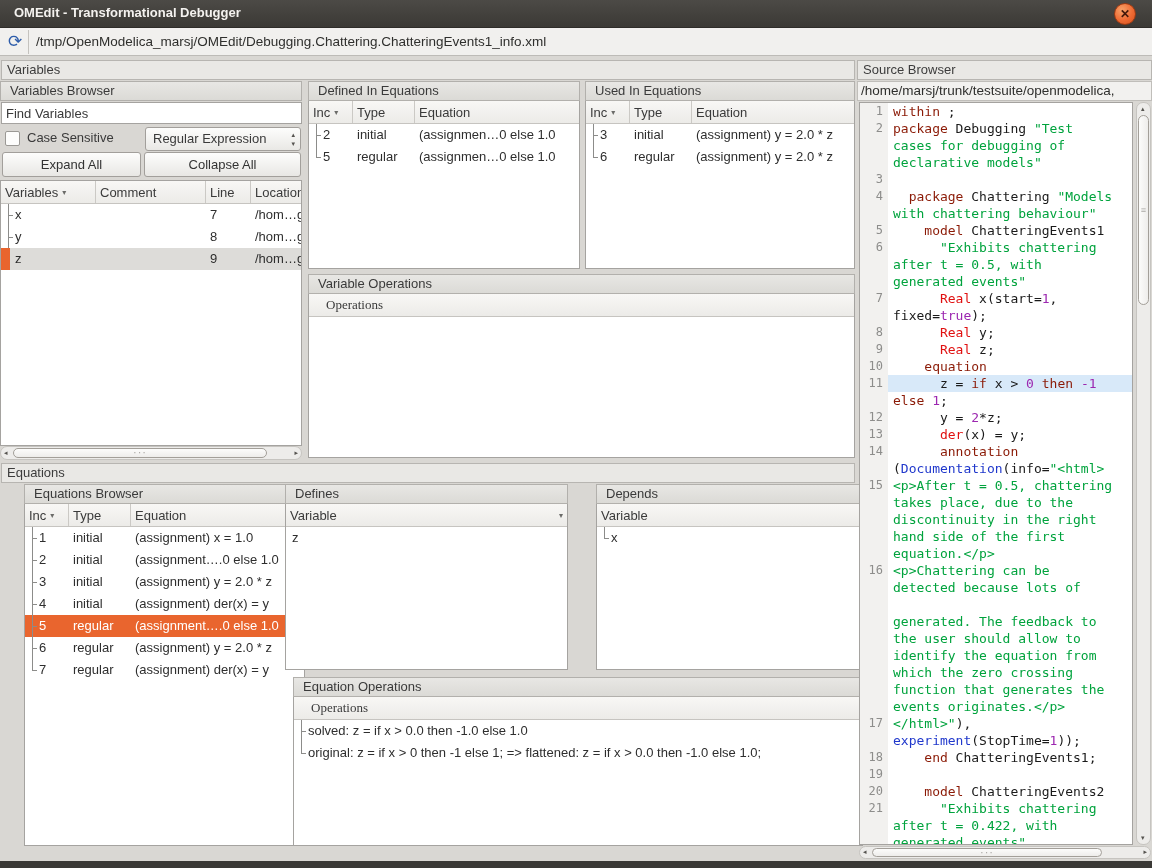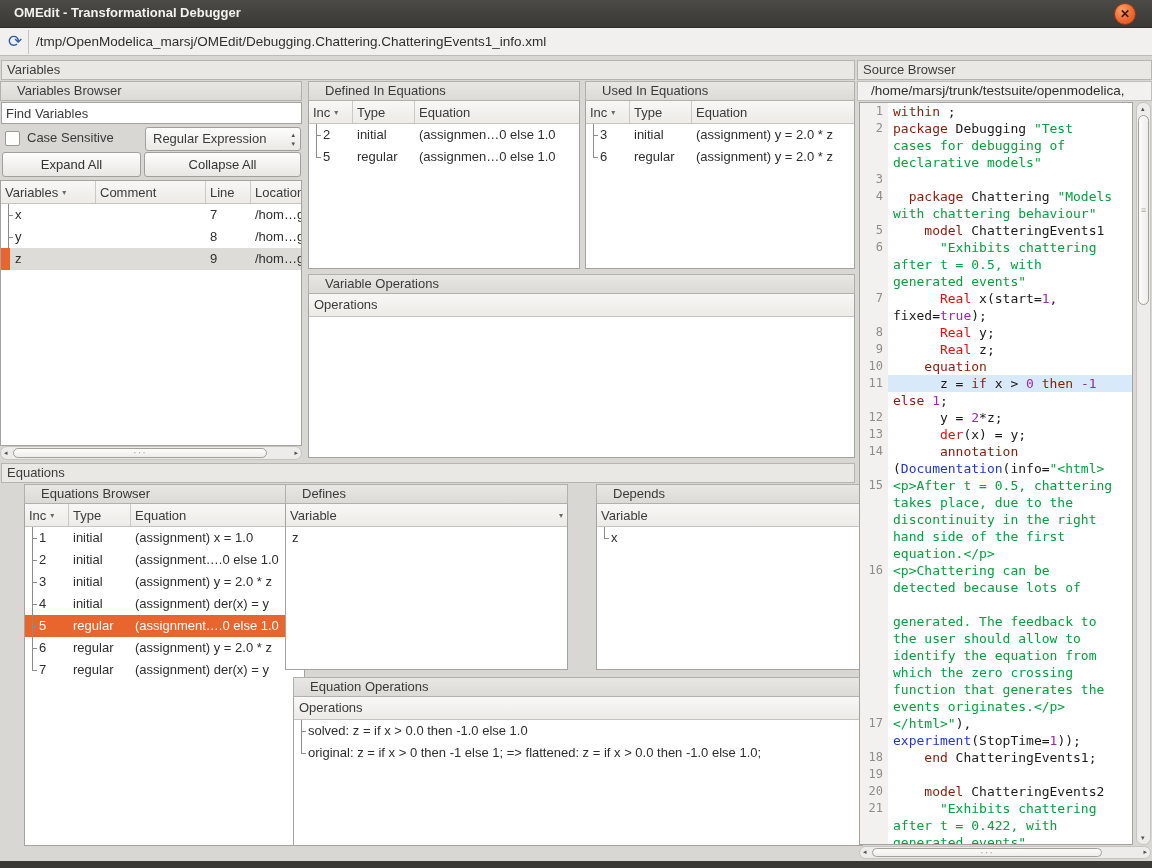--- a/index.html
+++ b/index.html
@@ -18,21 +18,21 @@
     background:#f1f0ee; border-bottom:1px solid #bdbbb7; }
   .refresh { position:absolute; left:4px; top:3px; width:22px; height:22px; color:#2d5caa;
     font-size:17px; line-height:22px; text-align:center; cursor:pointer; }
   .addr-sep { position:absolute; left:28px; top:2px; height:24px; border-left:1px solid #c4c2be; }
   .addr-text { position:absolute; left:36px; top:6px; color:#2f2f2d; font-size:13.5px; white-space:nowrap; }
 
   
   .strip { position:absolute; background:#e9e8e5; border:1px solid #b7b5b1; color:#3c3c3c;
     line-height:18px; padding-left:5px; font-size:13px; }
   .dock-title { background:linear-gradient(#e8e7e4,#dbdad6); border:1px solid #b2b0ac; color:#3a3a3a;
-    height:20px; line-height:18px; padding-left:16px; font-size:13px; }
+    height:20px; line-height:18px; padding-left:9px; font-size:13px; }
   .dock { position:absolute; display:flex; flex-direction:column; }
   .dock .body { flex:1; background:#fff; border:1px solid #a5a3a0; border-top:none; overflow:hidden; }
 
   
   .tbl-head { display:flex; height:23px; background:linear-gradient(#f8f7f5,#ecebe8);
     border-bottom:1px solid #c6c4c0; }
   .th { display:flex; align-items:center; justify-content:flex-start; gap:4px; padding:0 4px;
     border-right:1px solid #cbc9c5; color:#3a3a3a; overflow:hidden; white-space:nowrap; }
   .th.spread { justify-content:space-between; }
   .th:last-child { border-right:none; flex:1; }
@@ -55,27 +55,27 @@
     border:1px solid #9b9995; border-radius:2px; }
   .chk-label { position:absolute; left:27px; top:130px; color:#3a3a3a; }
   .combo { position:absolute; left:145px; top:127px; width:156px; height:24px;
     background:linear-gradient(#fdfdfc,#e9e8e5); border:1px solid #a29f9b; border-radius:3px;
     padding:3px 18px 0 7px; color:#3a3a3a; cursor:pointer; }
   .combo .spin { position:absolute; right:5px; top:2px; font-size:7px; line-height:9px; color:#55534f; text-align:center; }
   .btn { position:absolute; height:25px; background:linear-gradient(#fdfdfc,#e8e7e4);
     border:1px solid #a29f9b; border-radius:3px; text-align:center; line-height:23px; color:#333; cursor:pointer; }
 
   
-  .ops-head { height:23px; line-height:22px; padding-left:5px; background:linear-gradient(#f8f7f5,#ecebe8);
-    border-bottom:1px solid #c6c4c0; color:#3a3a3a; }
+  .ops-head { height:23px; line-height:22px; padding-left:17px; background:linear-gradient(#f8f7f5,#ecebe8);
+    border-bottom:1px solid #c6c4c0; color:#3a3a3a;font-family:Liberation Serif, serif; }
   .ops-row { display:flex; height:22px; line-height:22px; white-space:nowrap; }
 
   
   .src-path { position:absolute; left:857px; top:81px; width:295px; height:20px; background:#f2f1ef;
-    border:1px solid #c0beba; line-height:18px; padding-left:13px; white-space:nowrap; overflow:hidden;
+    border:1px solid #c0beba; line-height:18px; padding-left:3px; white-space:nowrap; overflow:hidden;
     font-size:13.5px; color:#2f2f2d; }
   .code-wrap { position:absolute; left:859px; top:102px; width:274px; height:743px; background:#fff;
     border:1px solid #a5a3a0; overflow:hidden; font-family:"DejaVu Sans Mono",monospace; font-size:13px; }
   .code-row { display:flex; height:17px; line-height:17px; white-space:pre; }
   .gut { width:28px; flex:none; text-align:right; padding-right:5px; background:#f2f1ef;
     color:#8d8d8b; font-size:12px; }
   .code-text { flex:1; padding-left:5px; overflow:hidden; }
   .code-row.hl .code-text { background:#d8e9f9; }
   .ck { color:#8b1a06; } .ct { color:#e01010; } .cs { color:#00a33d; }
   .cn { color:#9c27b0; } .cf { color:#2038cc; } .cp { color:#1a1a1a; }

